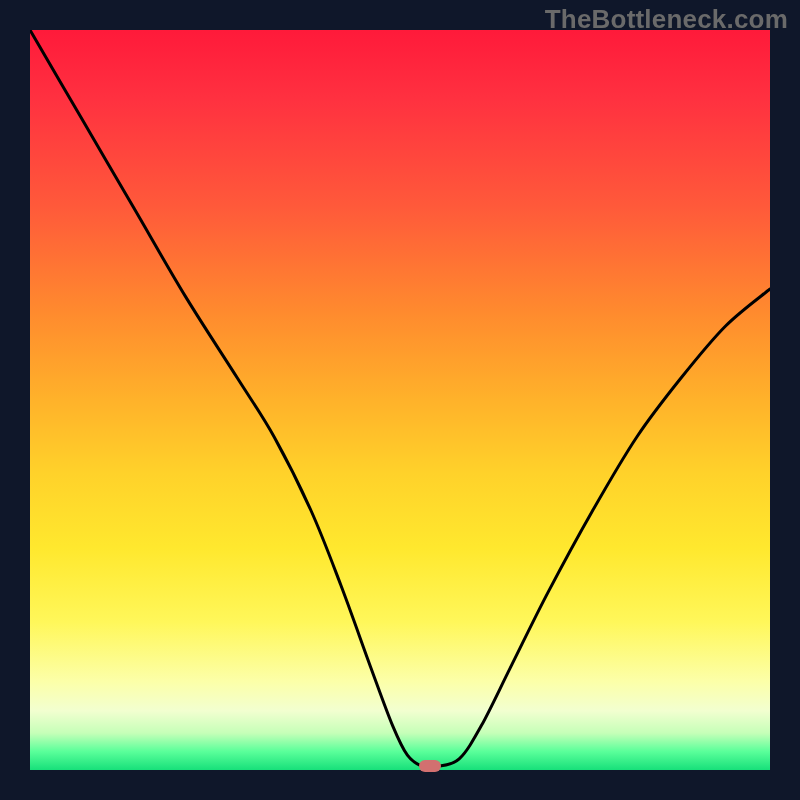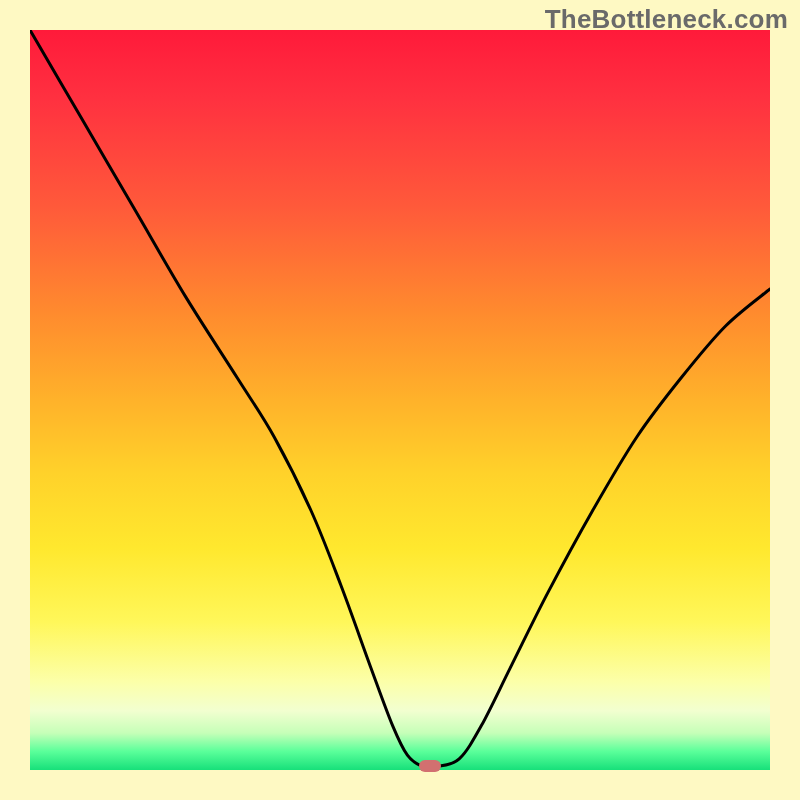--- a/index.html
+++ b/index.html
@@ -7,21 +7,21 @@
     padding: 0;
     width: 800px;
     height: 800px;
     background: #000;
     overflow: hidden;
   }
   .wrap {
     position: relative;
     width: 800px;
     height: 800px;
-    background: #fef9c3;
+    background: #0f172a;
   }
   .watermark {
     position: absolute;
     top: 4px;
     right: 12px;
     font-family: Arial, Helvetica, sans-serif;
     font-size: 26px;
     font-weight: 600;
     color: #6a6a6a;
     letter-spacing: 0.2px;

